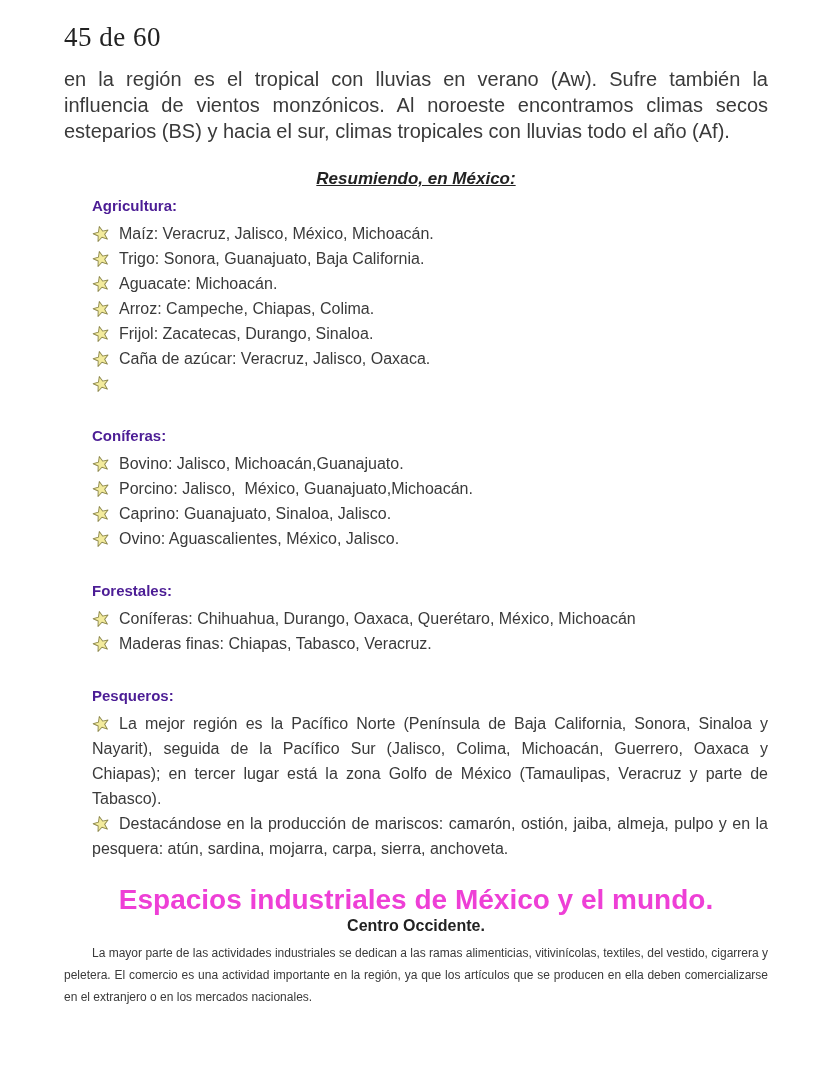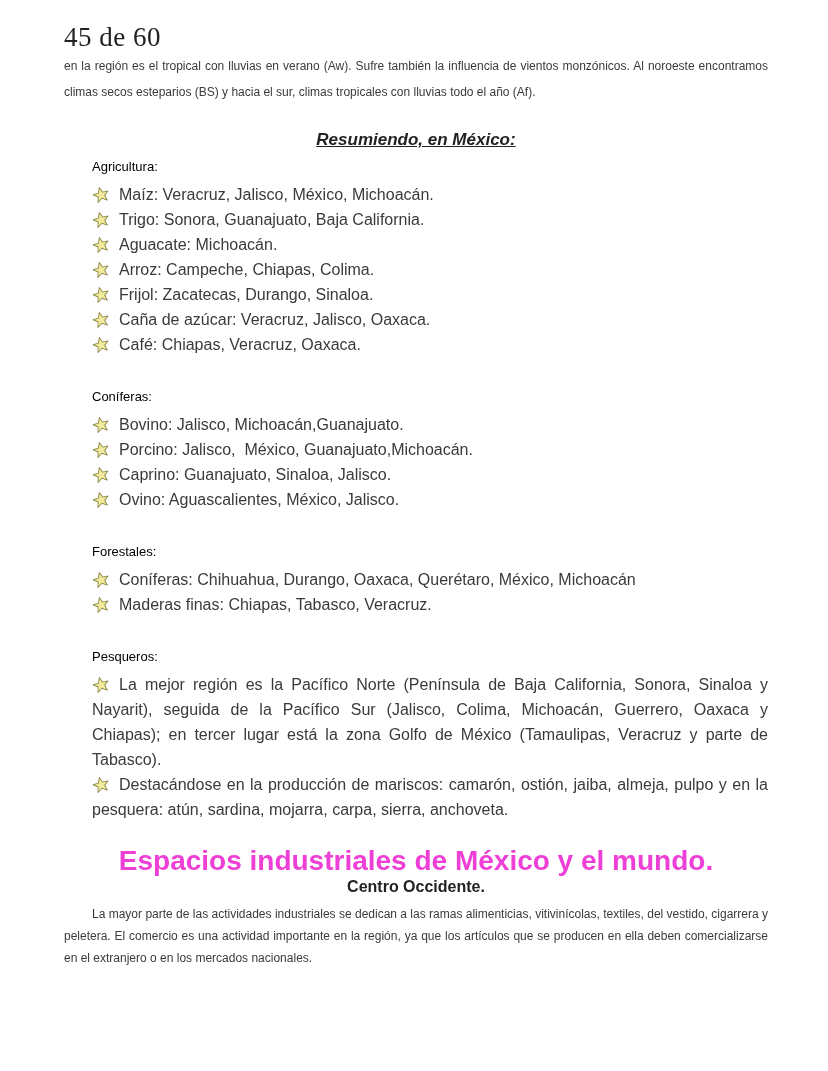--- a/index.html
+++ b/index.html
@@ -25,39 +25,40 @@
     padding:22px 60px 2px 64px;
   }
   .page-number{
     font-family:"Liberation Serif", serif;
     font-weight:400;
     font-size:27px;
     color:var(--heading);
     letter-spacing:0.5px;
   }
   .intro{
-    font-size:12px;
+    margin-top:13px;
+    font-size:20px;
     line-height:26px;
     text-align:justify;
   }
   .summary-title{
     margin:25px 0 7px 0;
     text-align:center;
     font-size:17px;
     font-weight:bold;
     font-style:italic;
     text-decoration:underline;
     color:var(--heading);
   }
   .topics{margin-left:28px;}
   .topic + .topic{margin-top:30px;}
   .topic-title{
-    font-size:13px;
-    font-weight:normal;
-    color:#000000;
+    font-size:15px;
+    font-weight:bold;
+    color:#4c1d95;
     line-height:20px;
     margin-bottom:5px;
   }
   .bullet-item{
     font-size:16px;
     line-height:25px;
   }
   .bullet-item .bullet-text{white-space:pre-wrap;}
   .bullet-item.para{
     text-align:justify;
@@ -136,21 +137,21 @@
   <p class="bullet-item"><span class="star"><svg viewBox="0 0 20 20" width="18" height="17" aria-hidden="true">
                 <path d="M10 1.6 L12.5 7.7 L19 8 L13.9 12 L15.7 18.3 L10 14.6 L4.3 18.3 L6.1 12 L1 8 L7.5 7.7 Z"></path>
               </svg></span><span class="bullet-text">Frijol: Zacatecas, Durango, Sinaloa.</span></p>
 
   <p class="bullet-item"><span class="star"><svg viewBox="0 0 20 20" width="18" height="17" aria-hidden="true">
                 <path d="M10 1.6 L12.5 7.7 L19 8 L13.9 12 L15.7 18.3 L10 14.6 L4.3 18.3 L6.1 12 L1 8 L7.5 7.7 Z"></path>
               </svg></span><span class="bullet-text">Caña de azúcar: Veracruz, Jalisco, Oaxaca.</span></p>
 
   <p class="bullet-item"><span class="star"><svg viewBox="0 0 20 20" width="18" height="17" aria-hidden="true">
                 <path d="M10 1.6 L12.5 7.7 L19 8 L13.9 12 L15.7 18.3 L10 14.6 L4.3 18.3 L6.1 12 L1 8 L7.5 7.7 Z"></path>
-              </svg></span><span class="bullet-text">Café: Chiapas, Veracruz, Oaxaca.</span></p>
+              </svg></span></p>
 </div>
   </section>
 
   <section class="topic">
     <h3 class="topic-title">Coníferas:</h3>
     <div class="topic-items">
   <p class="bullet-item"><span class="star"><svg viewBox="0 0 20 20" width="18" height="17" aria-hidden="true">
                 <path d="M10 1.6 L12.5 7.7 L19 8 L13.9 12 L15.7 18.3 L10 14.6 L4.3 18.3 L6.1 12 L1 8 L7.5 7.7 Z"></path>
               </svg></span><span class="bullet-text">Bovino: Jalisco, Michoacán,Guanajuato.</span></p>
 

